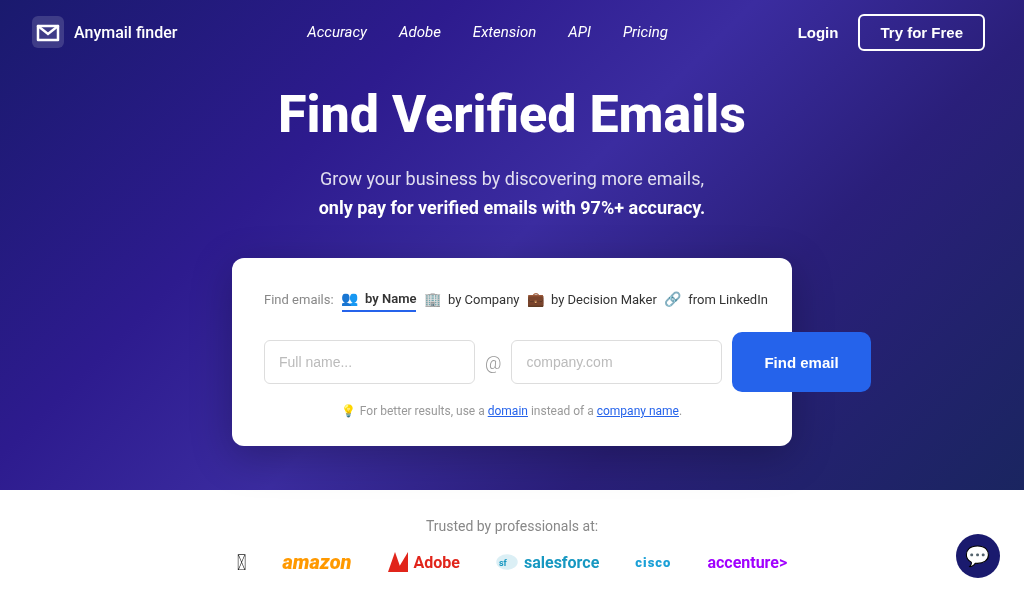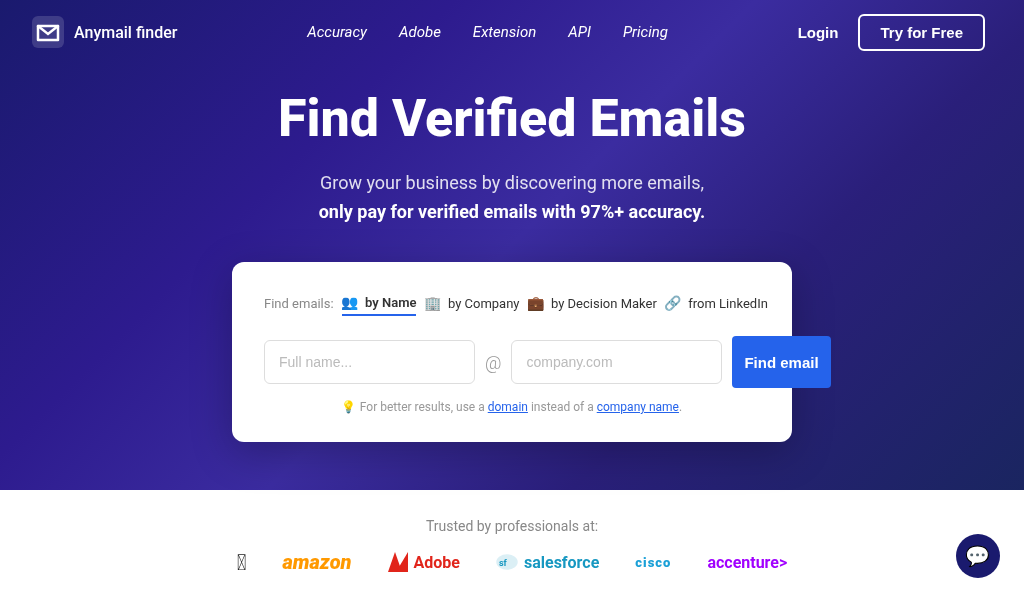--- a/index.html
+++ b/index.html
@@ -151,26 +151,26 @@
       color: #333;
       outline: none;
     }
     .search-input::placeholder { color: #bbb; }
     .at-symbol {
       color: #999;
       font-size: 18px;
       font-weight: 300;
     }
     .btn-find {
-      height: 52px;
+      height: 60px;
       background: #2563eb;
       color: white;
       border: none;
-      border-radius: 4px;
-      padding: 0 12px;
+      border-radius: 10px;
+      padding: 0 32px;
       font-size: 15px;
       font-weight: 600;
       cursor: pointer;
       white-space: nowrap;
     }
     .search-hint {
       font-size: 12px;
       color: #999;
       text-align: center;
     }

